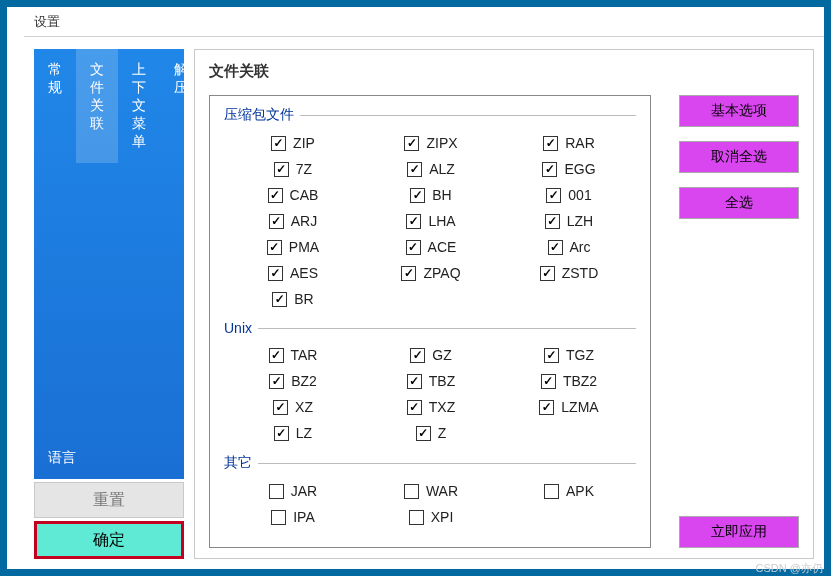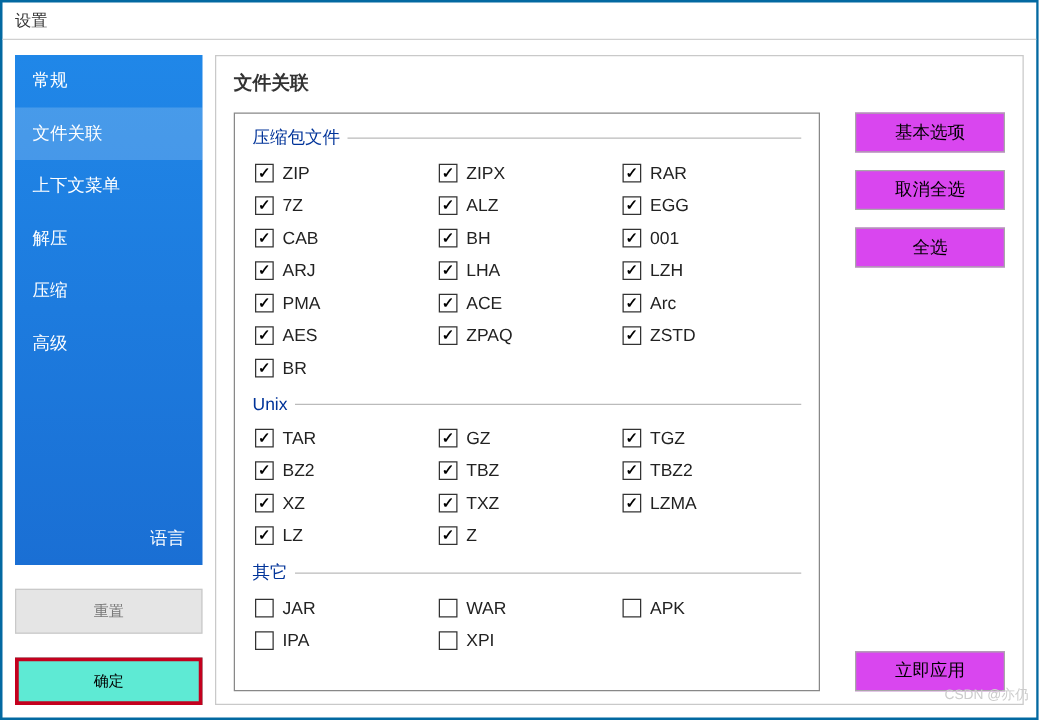--- a/index.html
+++ b/index.html
@@ -1,29 +1,29 @@
 <!DOCTYPE html>
 <html><head>
 <meta charset="utf-8">
 <style>
 * { margin: 0; padding: 0; box-sizing: border-box; font-family: "Microsoft YaHei", "Segoe UI", sans-serif; }
 body { background: #fff; width: 831px; height: 576px; overflow: hidden; font-size: 14px; color: #333; }
-.window { width: 100%; height: 100%; display: flex; flex-direction: column; border: 2px solid #0369a1; }
+.window { width: 100%; height: 100%; display: flex; flex-direction: column; border: 7px solid #0369a1; padding-left: 17px; }
 .titlebar { height: 30px; display: flex; align-items: center; padding: 0 10px; border-bottom: 1px solid #d0d0d0; font-size: 13px; }
 .body-area { flex: 1; display: flex; padding: 12px 10px 10px 10px; gap: 10px; min-height: 0; }
 
 
 .sidebar { width: 150px; display: flex; flex-direction: column; }
 .sidebar-nav { flex: 1; background: linear-gradient(to bottom, #2087e8, #1a6fd4); color: #fff; display: flex; flex-direction: column; }
-.nav-section { display: flex; flex-direction: column; }
+.nav-section { display: flex; }
 .nav-item { padding: 12px 14px; cursor: pointer; font-size: 14px; }
 .nav-item.active { background: rgba(255,255,255,0.18); }
 .nav-bottom { margin-top: auto; text-align: right; }
 .sidebar-buttons { display: flex; flex-direction: column; }
-.sidebar-btn { height: 36px; background: #e5e5e5; border: 1px solid #c9c9c9; margin-top: 19px; cursor: pointer; font-size: 12px; color: #777; }
+.sidebar-btn { height: 36px; background: #e5e5e5; border: 1px solid #c9c9c9; margin-top: 3px; cursor: pointer; font-size: 16px; color: #777; }
 .sidebar-btn.confirm { color: #000; border: 3px solid #c4001e; background: #5eead4; height: 38px; }
 
 
 .main { flex: 1; border: 1px solid #c9c9c9; display: flex; flex-direction: column; padding: 12px 14px 10px 14px; min-width: 0; }
 .main-header { display: flex; justify-content: space-between; align-items: center; margin-bottom: 14px; }
 .main-title { font-weight: bold; font-size: 15px; }
 .main-link { color: #0066cc; cursor: pointer; font-size: 14px; }
 .main-body { flex: 1; display: flex; gap: 28px; min-height: 0; }
 
 
@@ -31,31 +31,31 @@
 .scroll-content { flex: 1; overflow-y: auto; padding: 10px 14px 8px 14px; }
 .scroll-content::-webkit-scrollbar { width: 17px; }
 .scroll-content::-webkit-scrollbar-track { background: #f0f0f0; border-left: 1px solid #ddd; }
 .scroll-content::-webkit-scrollbar-thumb { background: #c1c1c1; }
 .scroll-content::-webkit-scrollbar-button { height: 17px; background: #f0f0f0; border: 1px solid #ccc; }
 
 .group { margin-bottom: 8px; position: relative; }
 .group-legend { color: #003399; font-size: 14px; position: relative; display: flex; align-items: center; margin-bottom: 6px; }
 .group-legend::after { content: ""; flex: 1; height: 1px; background: #bbb; margin-left: 6px; }
 .cb-grid { display: grid; grid-template-columns: repeat(3, 1fr); column-gap: 4px; padding-left: 2px; }
-.cb-item { display: flex; align-items: center; height: 26px; cursor: pointer; }
+.cb-item { display: flex; align-items: center; height: 26px; cursor: pointer; justify-content: center; }
 .cb-box { width: 15px; height: 15px; border: 1px solid #333; margin-right: 7px; display: flex; align-items: center; justify-content: center; flex-shrink: 0; }
 .cb-box.checked::before { content: "✓"; font-size: 12px; line-height: 1; color: #000; font-weight: bold; }
 .cb-label { font-size: 14px; color: #222; }
 
 
 .right-buttons { width: 120px; display: flex; flex-direction: column; gap: 14px; }
 .right-btn { height: 32px; border: 1px solid #a8a8a8; background: #d946ef; cursor: pointer; font-size: 14px; }
 .spacer { flex: 1; }
 
-.watermark { position: fixed; right: 8px; bottom: 13px; color: #ccc; font-size: 11px; pointer-events: none; text-align: right; }
+.watermark { position: fixed; right: 8px; bottom: 0; color: #ccc; font-size: 11px; pointer-events: none; text-align: right; }
 </style>
 </head>
 <body>
 
 <div class="window">
   <div class="titlebar">
     <span>设置</span>
   </div>
   <div class="body-area">
 

